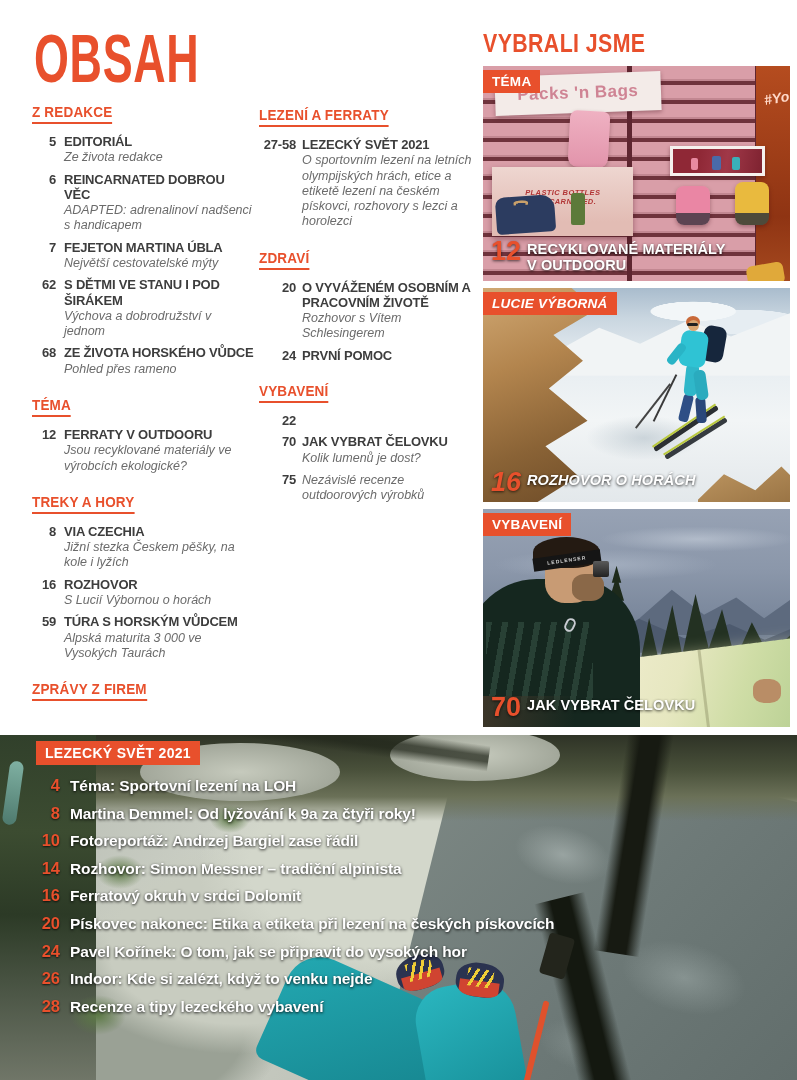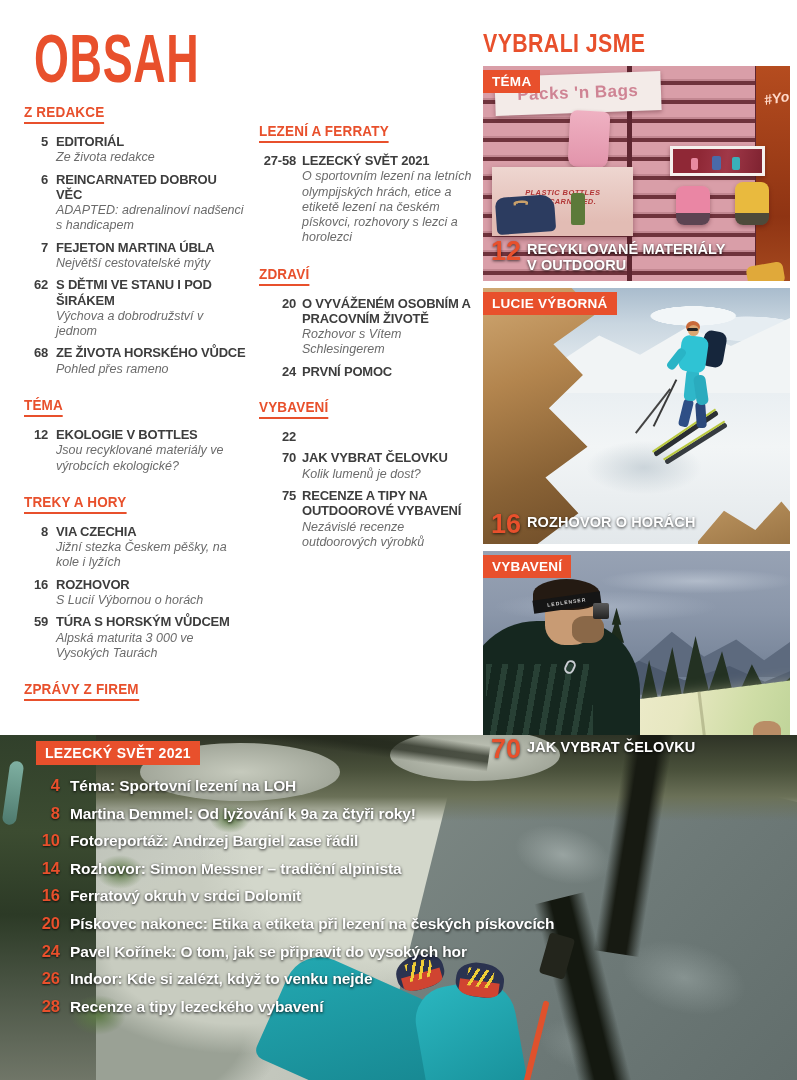--- a/index.html
+++ b/index.html
@@ -8,38 +8,38 @@
   .page{position:relative;width:797px;height:1080px;background:#fff;overflow:hidden;
         font-family:"Liberation Sans",sans-serif;}
 
   
   .obsah{position:absolute;left:34px;top:24px;color:var(--acc);font-weight:bold;
          font-size:68px;line-height:1;transform:scaleX(.66);transform-origin:0 0;letter-spacing:1px;}
   .vybrali{color:var(--acc);font-weight:bold;font-size:26px;line-height:1;
            transform:scaleX(.82);transform-origin:0 0;display:inline-block;letter-spacing:.5px;margin-bottom:10px;}
 
   
-  .colL{position:absolute;left:24px;top:103px;width:222px;}
-  .colM{position:absolute;left:259px;top:122px;width:216px;}
+  .colL{position:absolute;left:32px;top:103px;width:222px;}
+  .colM{position:absolute;left:259px;top:106px;width:216px;}
   .colR{position:absolute;left:483px;top:30px;width:307px;}
   .sec{margin-bottom:19px;}
   .sec-h{display:inline-block;color:var(--acc);font-weight:bold;font-size:15px;letter-spacing:.2px;
          border-bottom:2px solid var(--acc);padding-bottom:2px;margin-bottom:10px;
          transform:scaleX(.9);transform-origin:0 0;white-space:nowrap;}
   .entry{display:flex;margin-bottom:6px;}
   .enum{flex:none;width:24px;text-align:right;margin-right:8px;font-weight:bold;font-size:13px;
         color:var(--ink);line-height:1.18;letter-spacing:-.2px;}
   .colM .enum{width:37px;margin-right:6px;}
   .etxt{min-width:0;}
   .etitle{font-weight:bold;font-size:13px;color:var(--ink);line-height:1.18;letter-spacing:-.2px;}
   .esub{font-style:italic;font-size:12.5px;color:var(--sub);line-height:1.22;margin-top:1px;}
 
   
   .card{position:relative;width:307px;overflow:hidden;margin-bottom:7px;}
-  .card1{height:215px;}.card2{height:256px;}.card3{height:218px;}
+  .card1{height:215px;}.card2{height:214px;font-style:italic;}.card3{height:218px;}
   .tag{position:absolute;top:4px;left:0;z-index:9;background:var(--acc);color:#fff;font-weight:bold;
        font-size:13.5px;letter-spacing:.3px;padding:4px 9px;}
   .cap{position:absolute;left:8px;bottom:7px;z-index:9;display:flex;align-items:flex-start;}
   .cap-num{font-size:27px;font-weight:bold;color:var(--acc);line-height:.92;margin-right:6px;
            text-shadow:0 1px 3px rgba(0,0,0,.65);}
   .cap-text{font-size:14.5px;font-weight:bold;color:#fff;line-height:1.14;margin-top:2px;
             letter-spacing:.1px;text-shadow:0 1px 3px rgba(0,0,0,.8);white-space:pre-line;}
 
   .ph{position:absolute;inset:0;}
   .abs{position:absolute;}
@@ -235,21 +235,21 @@
         <div class="esub">Pohled přes rameno</div>
           </div>
       </div>
     </div>
 
     <div class="sec">
       <span class="sec-h">TÉMA</span>
       <div class="entry">
         <div class="enum">12</div>
         <div class="etxt">
-            <div class="etitle">EKOLOGIE V BOTTLES</div>
+            <div class="etitle">FERRATY V OUTDOORU</div>
         <div class="esub">Jsou recyklované materiály ve výrobcích ekologické?</div>
           </div>
       </div>
     </div>
 
     <div class="sec">
       <span class="sec-h">TREKY A HORY</span>
       <div class="entry">
         <div class="enum">8</div>
         <div class="etxt">
@@ -313,21 +313,20 @@
       <div class="entry">
         <div class="enum">70</div>
         <div class="etxt">
             <div class="etitle">JAK VYBRAT ČELOVKU</div>
         <div class="esub">Kolik lumenů je dost?</div>
           </div>
       </div>
       <div class="entry">
         <div class="enum">75</div>
         <div class="etxt">
-            <div class="etitle">RECENZE A TIPY NA OUTDOOROVÉ VYBAVENÍ</div>
         <div class="esub">Nezávislé recenze outdoorových výrobků</div>
           </div>
       </div>
     </div>
   </div>
 
   <div class="colR">
     <span class="vybrali">VYBRALI JSME</span>
 
     

